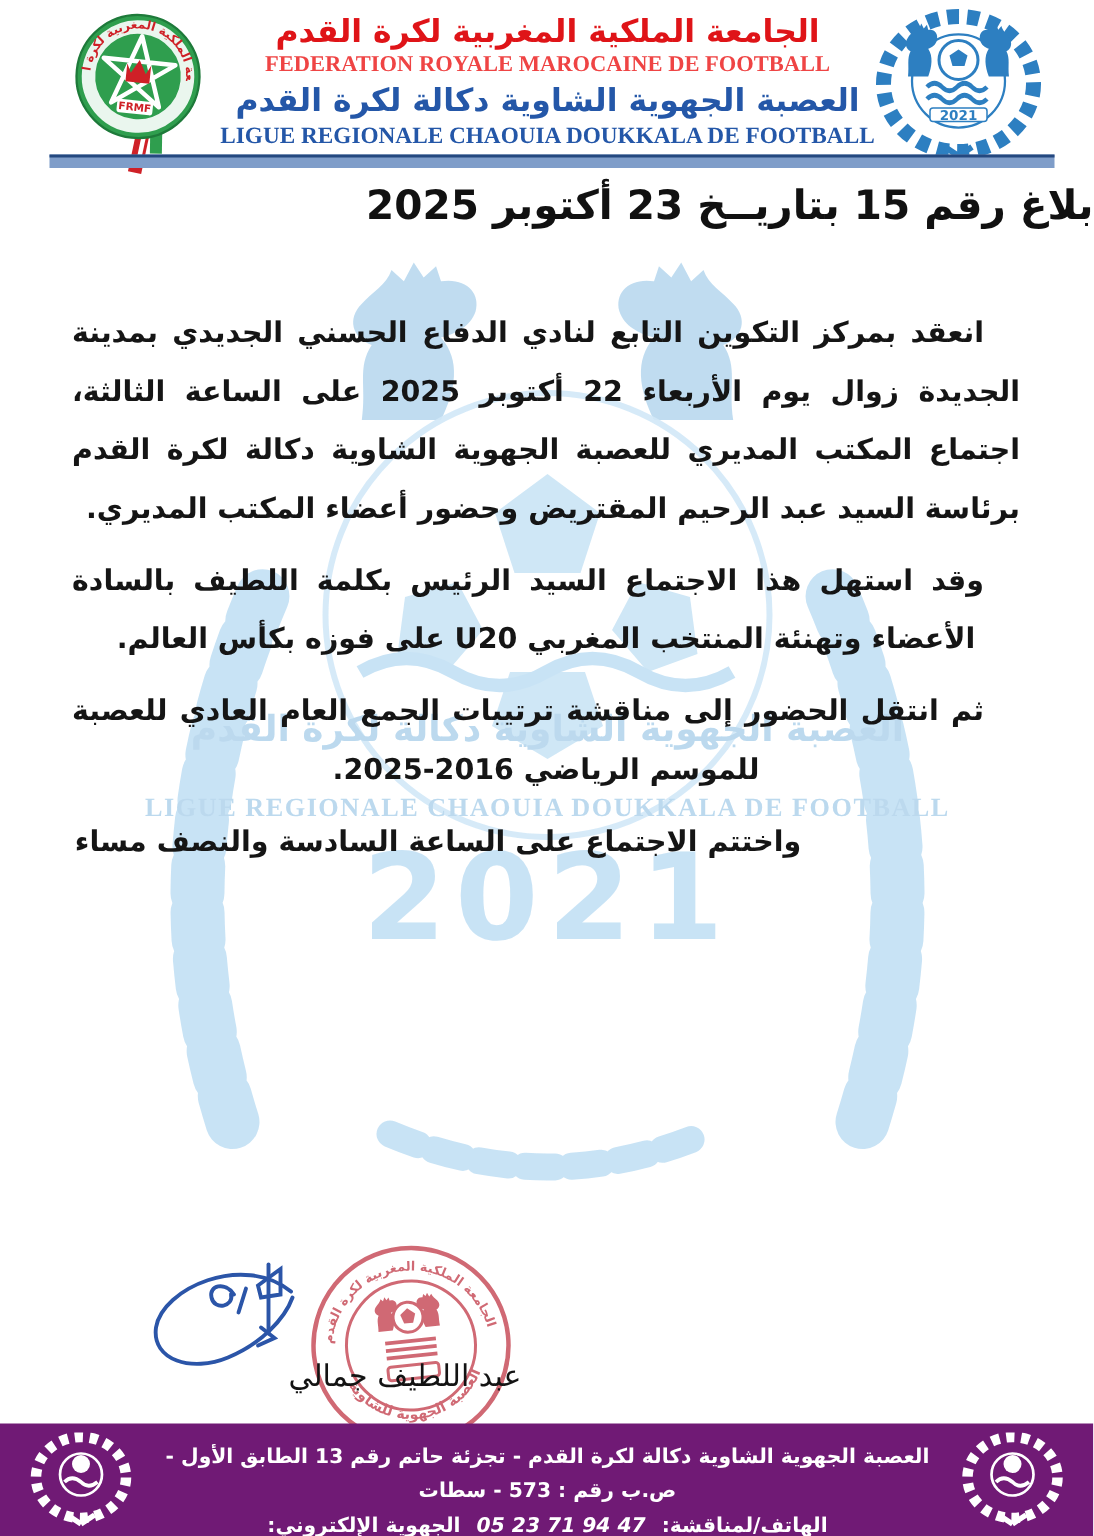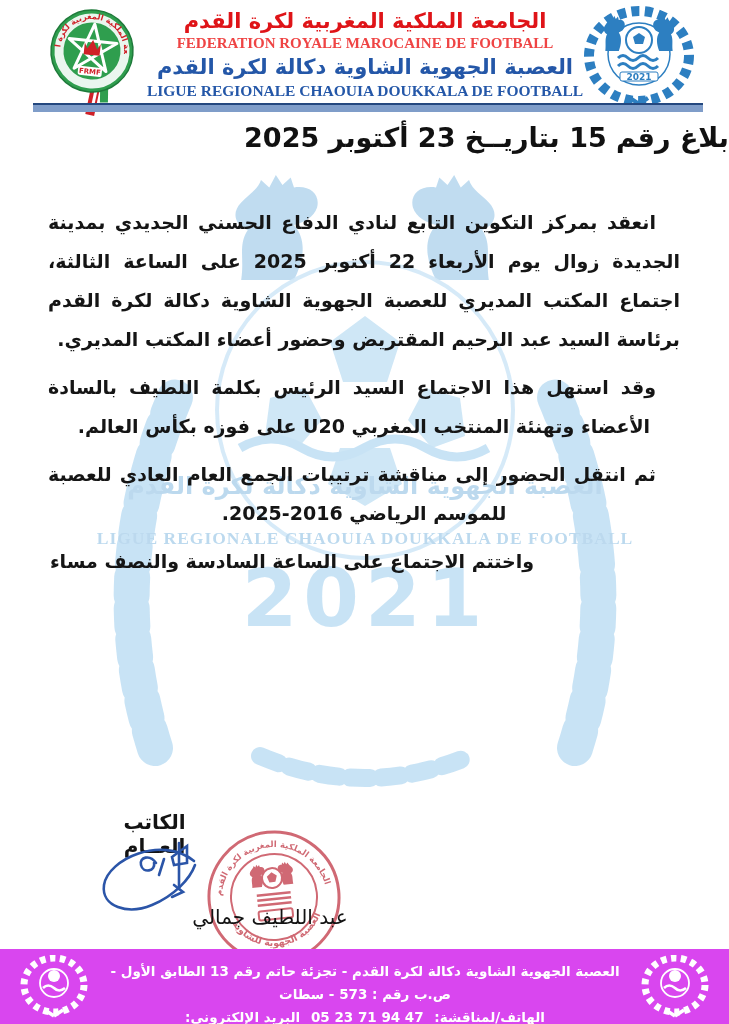--- a/index.html
+++ b/index.html
@@ -41,27 +41,27 @@
 
   
   .sig-role{position:absolute;left:92px;top:810px;width:125px;z-index:2;direction:rtl;
             text-align:center;font-weight:bold;font-size:20px;color:#131313;}
   .sig-scribble{position:absolute;left:92px;top:833px;z-index:2;}
   .stamp{position:absolute;left:203px;top:826px;z-index:2;transform:rotate(-6deg);opacity:.85;}
   .sig-name{position:absolute;left:185px;top:905px;width:170px;z-index:2;direction:rtl;
             text-align:center;font-weight:normal;font-size:20px;color:#131313;}
 
   
-  .footer{position:absolute;left:0;bottom:0;width:729px;height:75px;background:#d946ef;z-index:3;}
+  .footer{position:absolute;left:0;bottom:0;width:729px;height:75px;background:#701a75;z-index:3;}
   .footer-emblem-left{position:absolute;left:12px;top:6px;}
   .footer-emblem-right{position:absolute;right:12px;top:6px;}
   .footer-text{position:absolute;left:105px;top:11px;width:520px;direction:rtl;text-align:center;
                color:#ffffff;font-weight:bold;font-size:13.5px;line-height:23px;}
   .footer-line2 span{margin:0 3px;}
-  .ltr{direction:ltr;unicode-bidi:isolate;}
+  .ltr{direction:ltr;unicode-bidi:isolate;font-style:italic;}
 </style>
 </head>
 <body>
 
 <div class="page">
 
   <svg width="0" height="0" style="position:absolute">
     <defs>
       <path id="horseP" d="M8,88 C10,70 6,60 12,48 C4,44 2,34 8,26 C12,20 18,16 20,8 L25,14 L29,4 L33,12 L38,6 L40,14 C50,12 56,20 54,30 C52,38 46,42 40,44 C48,56 46,72 40,88 Z"></path>
     </defs>
@@ -133,21 +133,20 @@
     <text x="305" y="478" text-anchor="middle" class="wm-year">2021</text>
   </svg>
 
   <main class="body-text">
     <p>انعقد بمركز التكوين التابع لنادي الدفاع الحسني الجديدي بمدينة الجديدة زوال يوم الأربعاء 22 أكتوبر 2025 على الساعة الثالثة، اجتماع المكتب المديري للعصبة الجهوية الشاوية دكالة لكرة القدم برئاسة السيد عبد الرحيم المقتريض وحضور أعضاء المكتب المديري.</p>
     <p class="last-center">وقد استهل هذا الاجتماع السيد الرئيس بكلمة اللطيف بالسادة الأعضاء وتهنئة المنتخب المغربي U20 على فوزه بكأس العالم.</p>
     <p class="last-center">ثم انتقل الحضور إلى مناقشة ترتيبات الجمع العام العادي للعصبة للموسم الرياضي 2016-2025.</p>
     <p class="p-final">واختتم الاجتماع على الساعة السادسة والنصف مساء</p>
   </main>
 
-  <div class="sig-role">الكاتب العــام</div>
 
   <svg class="sig-scribble" width="125" height="92" viewBox="0 0 125 92">
     <g fill="none" stroke="#2b55a8" stroke-width="2.6" stroke-linecap="round">
       <path d="M102,28 C70,2 16,26 12,52 C9,74 36,82 60,72 C82,63 98,46 103,32"></path>
       <path d="M64,30 c-6,-9 -17,-6 -15,2 c2,9 15,6 13,-2"></path>
       <path d="M72,26 l-5,16"></path>
       <path d="M80,24 l15,-11 l0,17 l-13,2 z"></path>
       <path d="M87,10 l0,46"></path>
       <path d="M82,52 l9,7 l-11,5"></path>
     </g>
@@ -185,21 +184,21 @@
       <circle cx="42" cy="21" r="6" fill="#ffffff"></circle>
       <path d="M31,33 q5,-5 11,0 q5,5 11,0" fill="none" stroke="#ffffff" stroke-width="2.5"></path>
       <path d="M33,55 l9,6 M51,55 l-9,6" stroke="#ffffff" stroke-width="3.5" fill="none"></path>
     </svg>
 
     <div class="footer-text">
       <div>العصبة الجهوية الشاوية دكالة لكرة القدم - تجزئة حاتم رقم 13 الطابق الأول - ص.ب رقم : 573 - سطات</div>
       <div class="footer-line2">
         <span>الهاتف/لمناقشة:</span>
         <span class="ltr">05 23 71 94 47</span>
-        <span>البريد الإلكتروني:</span>
+        <span>الجهوية الإلكتروني:</span>
         
       </div>
     </div>
 
     <svg class="footer-emblem-right" width="84" height="64" viewBox="0 0 84 64">
       <ellipse cx="42" cy="30" rx="30" ry="27" fill="none" stroke="#ffffff" stroke-width="7" stroke-dasharray="5.5 4.5"></ellipse>
       <circle cx="42" cy="28" r="14" fill="none" stroke="#ffffff" stroke-width="1.8"></circle>
       <circle cx="42" cy="21" r="6" fill="#ffffff"></circle>
       <path d="M31,33 q5,-5 11,0 q5,5 11,0" fill="none" stroke="#ffffff" stroke-width="2.5"></path>
       <path d="M33,55 l9,6 M51,55 l-9,6" stroke="#ffffff" stroke-width="3.5" fill="none"></path>

